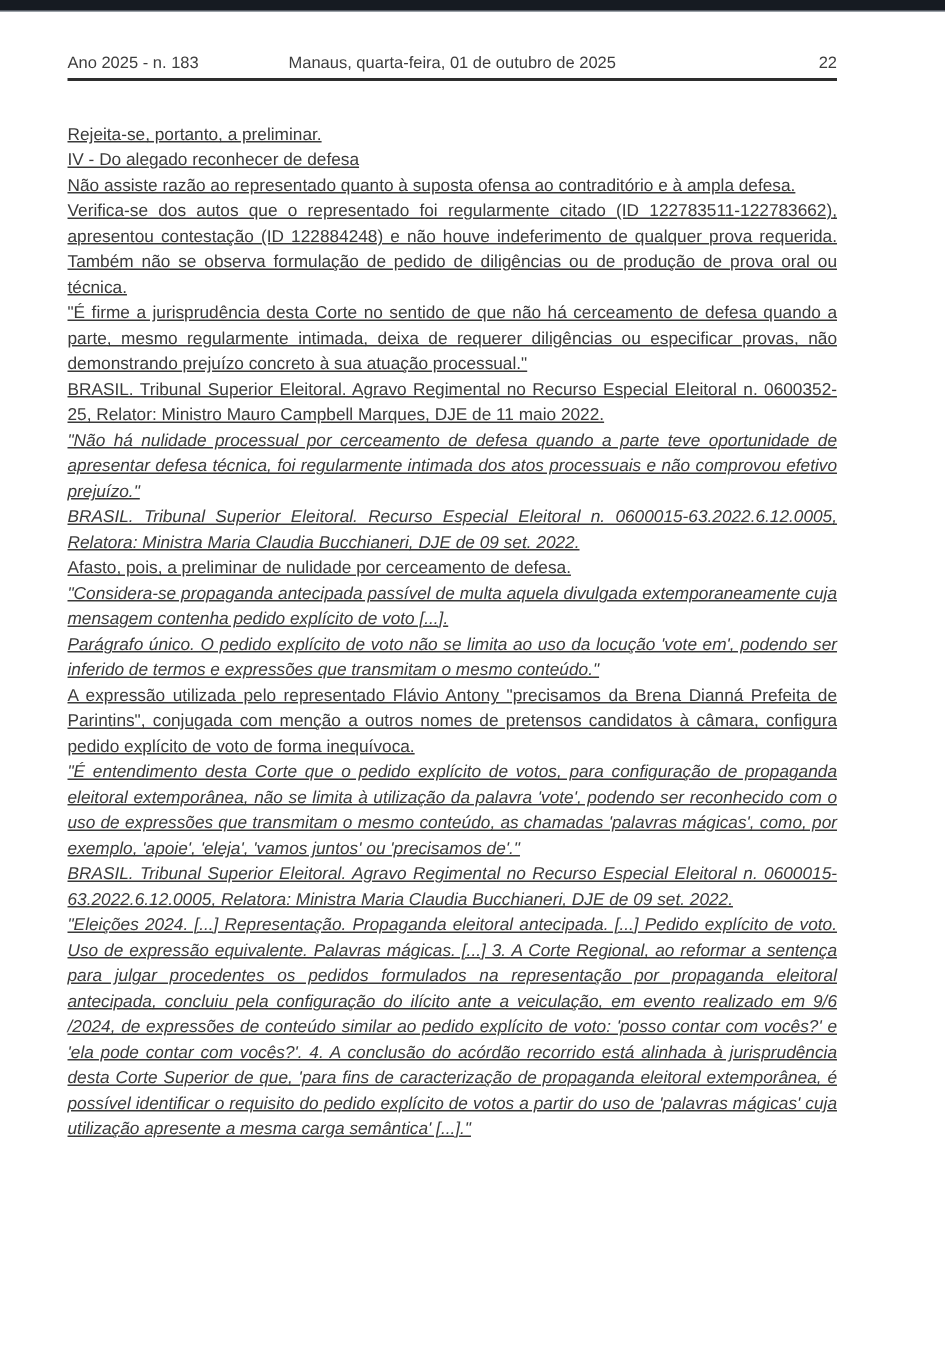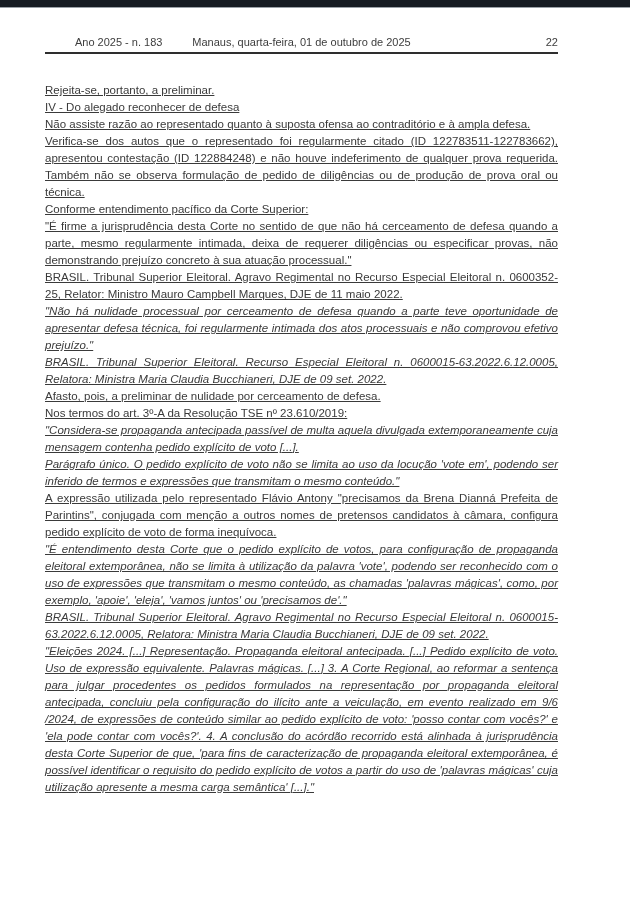--- a/index.html
+++ b/index.html
@@ -28,21 +28,21 @@
   }
   .gazette-header {
     margin-top: 27px;
     display: grid;
     grid-template-columns: 1fr auto 1fr;
     align-items: baseline;
     font-size: 11px;
     line-height: 13px;
     color: #3d3d3d;
   }
-  .gazette-header .h-left  { text-align: center; }
+  .gazette-header .h-left  { text-align: left; }
   .gazette-header .h-center{ text-align: left; }
   .gazette-header .h-right { text-align: right; }
   .header-rule {
     margin-top: 3px;
     height: 2px;
     background: #2e2e2e;
   }
   .doc-body {
     margin-top: 28px;
     font-size: 11.5px;
@@ -68,27 +68,25 @@
     <span class="h-right">22</span>
   </div>
   <div class="header-rule"></div>
 
   <div class="doc-body">
 
   <p class="para">Rejeita-se, portanto, a preliminar.</p>
       <p class="para">IV - Do alegado reconhecer de defesa</p>
       <p class="para">Não assiste razão ao representado quanto à suposta ofensa ao contraditório e à ampla defesa.</p>
       <p class="para">Verifica-se dos autos que o representado foi regularmente citado (ID 122783511-122783662), apresentou contestação (ID 122884248) e não houve indeferimento de qualquer prova requerida. Também não se observa formulação de pedido de diligências ou de produção de prova oral ou técnica.</p>
-      <p class="para">Conforme entendimento pacífico da Corte Superior:</p>
       <p class="para">"É firme a jurisprudência desta Corte no sentido de que não há cerceamento de defesa quando a parte, mesmo regularmente intimada, deixa de requerer diligências ou especificar provas, não demonstrando prejuízo concreto à sua atuação processual."</p>
       <p class="para">BRASIL. Tribunal Superior Eleitoral. Agravo Regimental no Recurso Especial Eleitoral n. 0600352-25, Relator: Ministro Mauro Campbell Marques, DJE de 11 maio 2022.</p>
       <p class="para italic">"Não há nulidade processual por cerceamento de defesa quando a parte teve oportunidade de apresentar defesa técnica, foi regularmente intimada dos atos processuais e não comprovou efetivo prejuízo."</p>
       <p class="para italic">BRASIL. Tribunal Superior Eleitoral. Recurso Especial Eleitoral n. 0600015-63.2022.6.12.0005, Relatora: Ministra Maria Claudia Bucchianeri, DJE de 09 set. 2022.</p>
       <p class="para">Afasto, pois, a preliminar de nulidade por cerceamento de defesa.</p>
-      <p class="para">Nos termos do art. 3º-A da Resolução TSE nº 23.610/2019:</p>
       <p class="para italic">"Considera-se propaganda antecipada passível de multa aquela divulgada extemporaneamente cuja mensagem contenha pedido explícito de voto [...].</p>
       <p class="para italic">Parágrafo único. O pedido explícito de voto não se limita ao uso da locução 'vote em', podendo ser inferido de termos e expressões que transmitam o mesmo conteúdo."</p>
       <p class="para">A expressão utilizada pelo representado Flávio Antony "precisamos da Brena Dianná Prefeita de Parintins", conjugada com menção a outros nomes de pretensos candidatos à câmara, configura pedido explícito de voto de forma inequívoca.</p>
       <p class="para italic">"É entendimento desta Corte que o pedido explícito de votos, para configuração de propaganda eleitoral extemporânea, não se limita à utilização da palavra 'vote', podendo ser reconhecido com o uso de expressões que transmitam o mesmo conteúdo, as chamadas 'palavras mágicas', como, por exemplo, 'apoie', 'eleja', 'vamos juntos' ou 'precisamos de'."</p>
       <p class="para italic">BRASIL. Tribunal Superior Eleitoral. Agravo Regimental no Recurso Especial Eleitoral n. 0600015-63.2022.6.12.0005, Relatora: Ministra Maria Claudia Bucchianeri, DJE de 09 set. 2022.</p>
       <p class="para italic">"Eleições 2024. [...] Representação. Propaganda eleitoral antecipada. [...] Pedido explícito de voto. Uso de expressão equivalente. Palavras mágicas. [...] 3. A Corte Regional, ao reformar a sentença para julgar procedentes os pedidos formulados na representação por propaganda eleitoral antecipada, concluiu pela configuração do ilícito ante a veiculação, em evento realizado em 9/6 /2024, de expressões de conteúdo similar ao pedido explícito de voto: 'posso contar com vocês?' e 'ela pode contar com vocês?'. 4. A conclusão do acórdão recorrido está alinhada à jurisprudência desta Corte Superior de que, 'para fins de caracterização de propaganda eleitoral extemporânea, é possível identificar o requisito do pedido explícito de votos a partir do uso de 'palavras mágicas' cuja utilização apresente a mesma carga semântica' [...]."</p>
     </div>
 </div>
 
 </body></html>

